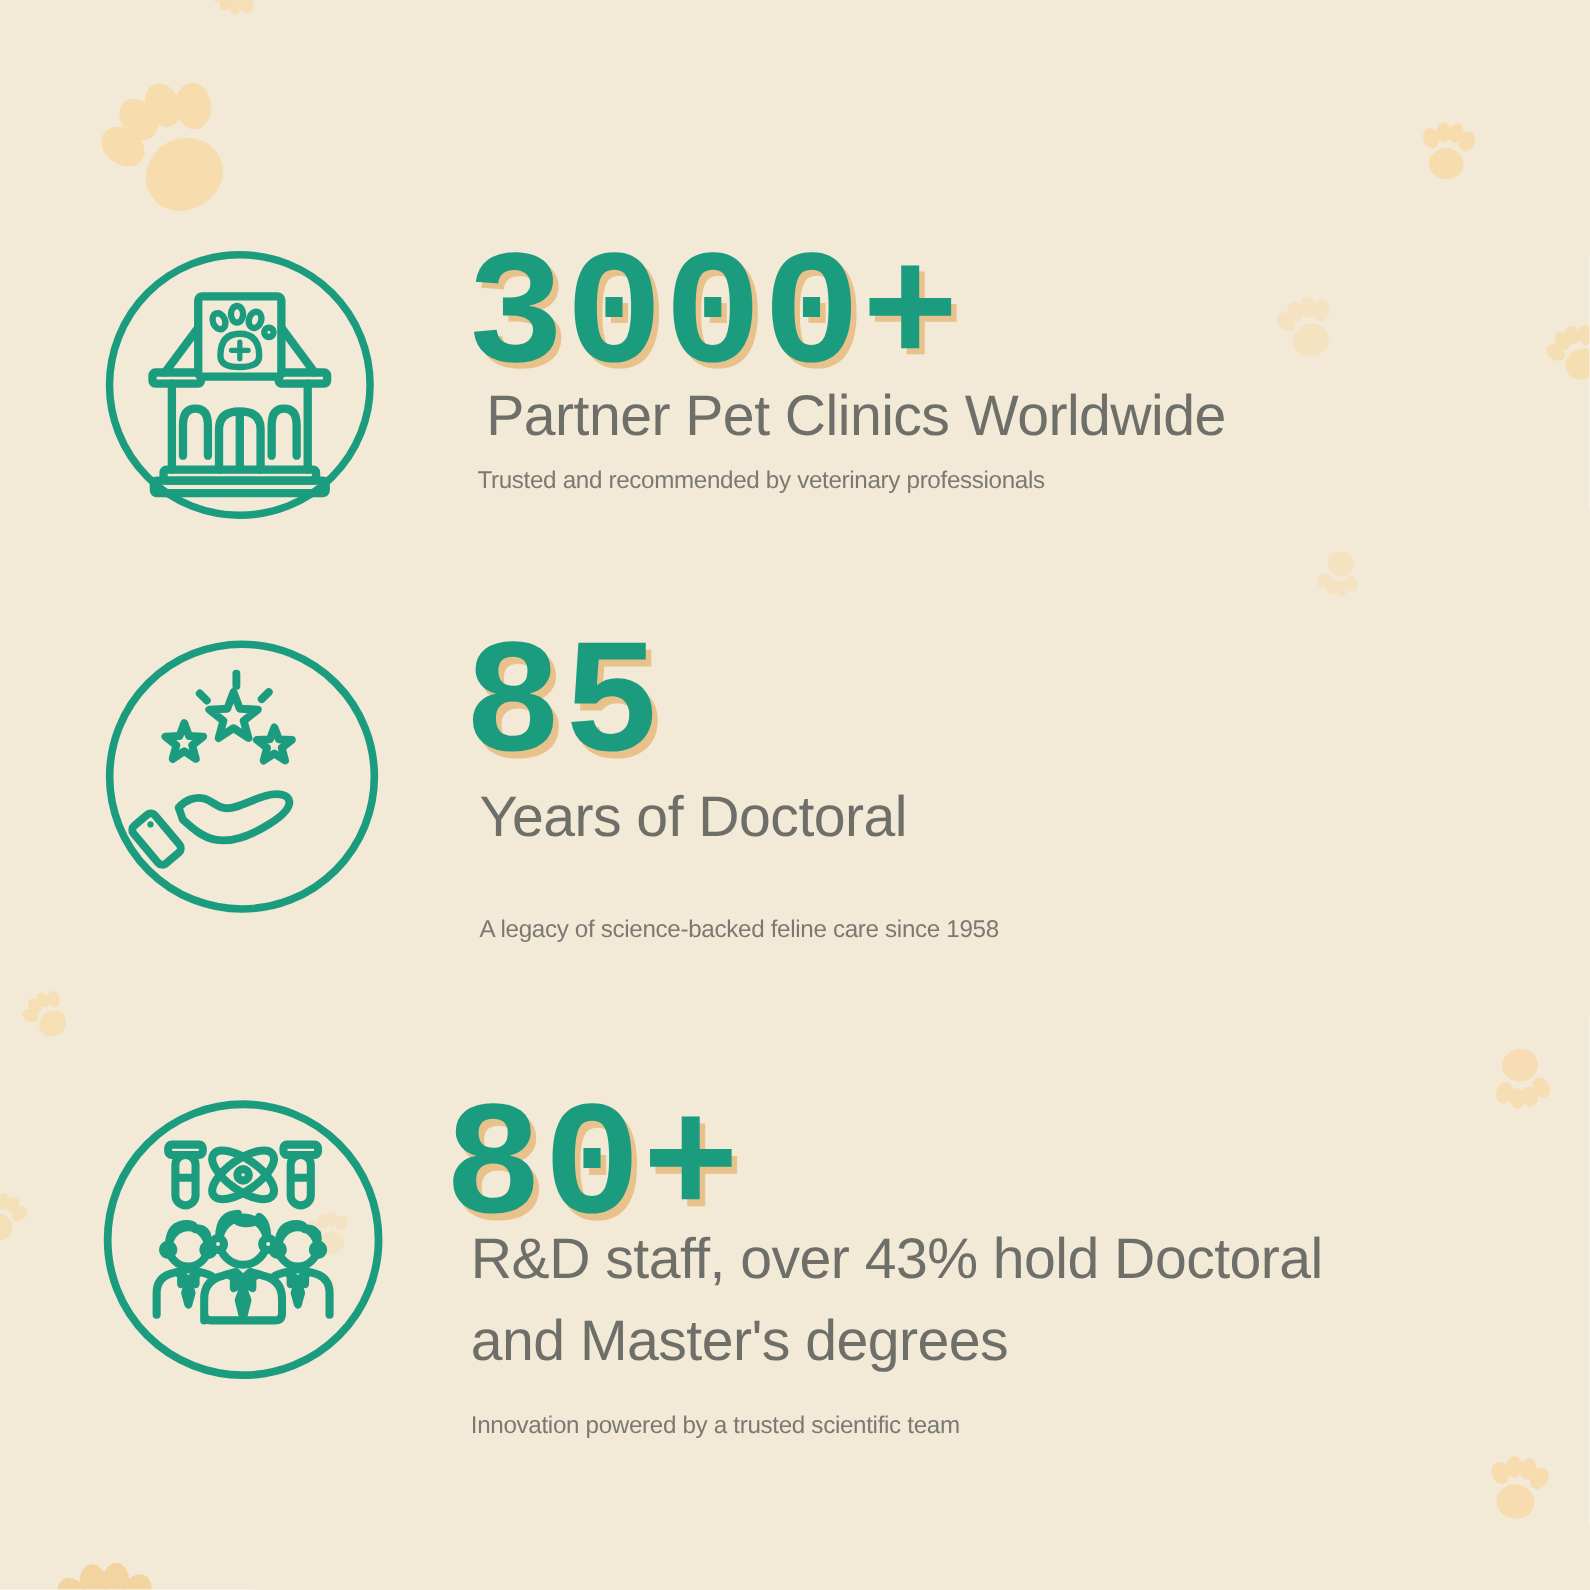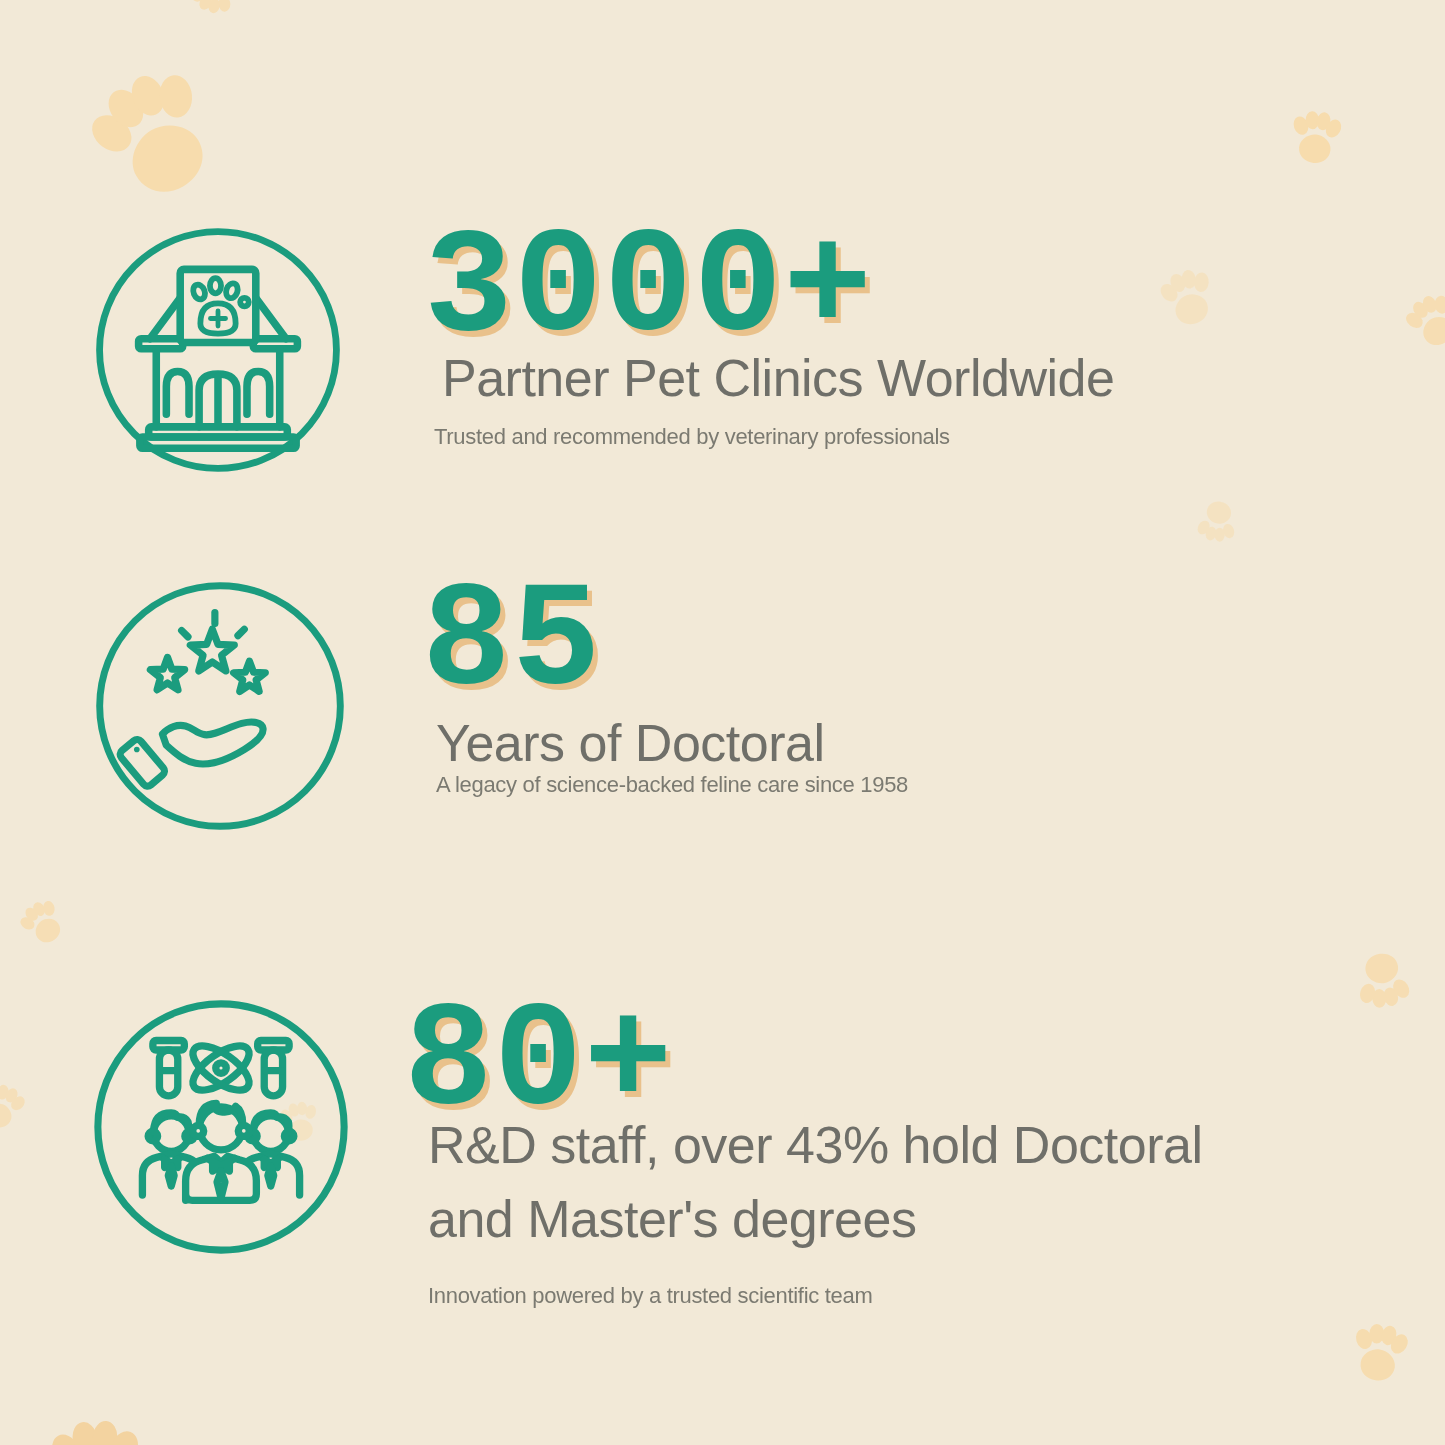--- a/index.html
+++ b/index.html
@@ -200,21 +200,21 @@
     <div class="stat-title" style="left:442px;top:342px">Partner Pet Clinics Worldwide</div>
     <div class="stat-sub" style="left:434px;top:424px">Trusted and recommended by veterinary professionals</div>
   </div>
 
   <div>
     <svg class="stat-icon" style="left:92px;top:578px;width:256px;height:256px" viewBox="0 0 100 100">
         <use href="#ic-handstars"></use>
       </svg>
     <div class="stat-value" style="left:422px;top:570px">85</div>
     <div class="stat-title" style="left:436px;top:707px">Years of Doctoral</div>
-    <div class="stat-sub" style="left:436px;top:772px">A legacy of science-backed feline care since 1958</div>
+    <div class="stat-sub" style="left:436px;top:832px">A legacy of science-backed feline care since 1958</div>
   </div>
 
   <div>
     <svg class="stat-icon" style="left:90px;top:996px;width:262px;height:262px" viewBox="0 0 100 100">
         <use href="#ic-team"></use>
       </svg>
     <div class="stat-value" style="left:404px;top:990px">80+</div>
     <div class="stat-title" style="left:428px;top:1109px">R&amp;D staff, over 43% hold Doctoral
 and Master's degrees</div>
     <div class="stat-sub" style="left:428px;top:1283px">Innovation powered by a trusted scientific team</div>

